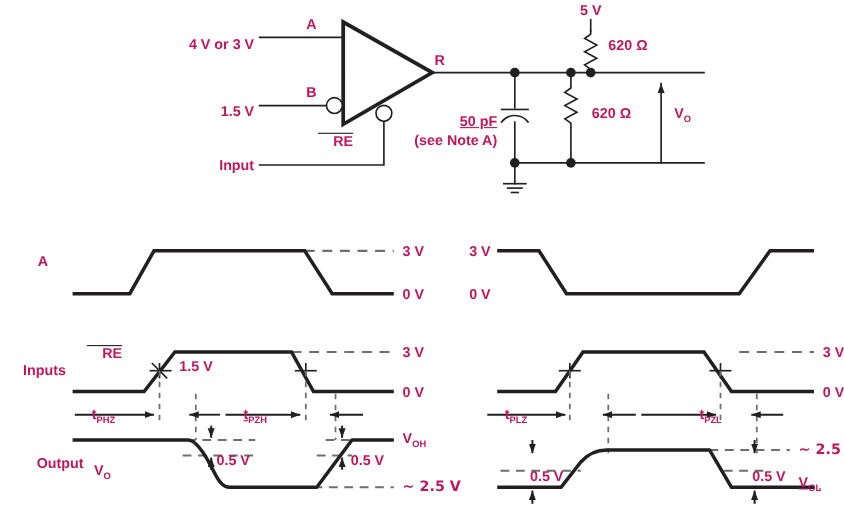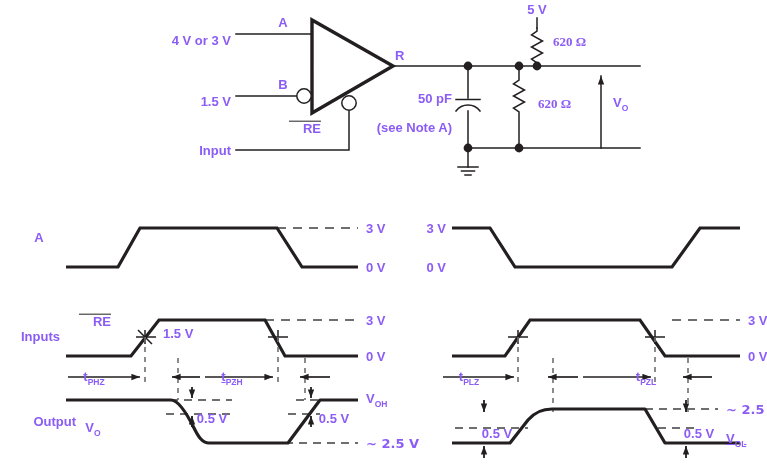--- a/index.html
+++ b/index.html
@@ -5,28 +5,28 @@
 <style>
   html,body{margin:0;padding:0;background:#ffffff;}
   body{
     width:767px;height:464px;position:relative;overflow:hidden;
     font-family:"Liberation Sans", sans-serif;
     color:#231f20;
   }
   #root{position:absolute;left:0;top:0;width:767px;height:464px;}
   svg.layer{position:absolute;left:0;top:0;width:767px;height:464px;overflow:visible;}
   .lbl{position:absolute;font-family:"Liberation Sans", sans-serif;font-weight:bold;
-       color:#8b5cf6;white-space:nowrap;line-height:1;}
+       color:#be185d;white-space:nowrap;line-height:1;}
   .s13{font-size:13px;}
   .sub{font-size:8.5px;vertical-align:sub;font-weight:bold;}
   .ovr{border-top:1.7px solid #231f20;padding-top:0px;display:inline-block;line-height:1.05;padding-left:14px;}
   .cen{transform:translate(-50%,-50%);}
   .rgt{transform:translate(-100%,-50%);}
   .lft{transform:translate(0,-50%);}
-  .omega{font-family:Liberation Serif, serif;font-weight:normal;}
+  .omega{font-family:Liberation Sans, sans-serif;font-weight:normal;}
   .tilde{font-family:"DejaVu Sans", sans-serif;font-weight:bold;}
 </style>
 </head>
 <body>
 
 <div id="root">
 
   <svg class="layer" viewBox="0 0 767 464">
     <defs>
       <marker id="arrHead" markerWidth="9" markerHeight="9" refX="8.6" refY="3.2" orient="auto" markerUnits="userSpaceOnUse">
@@ -223,21 +223,21 @@
   <div class="lbl s13 rgt" style="left:231px;top:101px;">1.5 V</div>
   <div class="lbl s13 cen" style="left:283px;top:84px;">B</div>
 
   <div class="lbl s13 rgt" style="left:231px;top:150px;text-align:right;">Input</div>
   <div class="lbl s13 cen" style="left:305px;top:128px;">
     <span class="ovr">RE</span>
   </div>
 
   <div class="lbl s13 lft" style="left:395px;top:55px;">R</div>
 
-  <div class="lbl s13 rgt" style="left:452px;top:98px;">50 pF</div>
+  <div class="lbl s13 rgt" style="left:452px;top:110px;text-decoration:underline;">50 pF</div>
   <div class="lbl s13 rgt" style="left:452px;top:127px;">(see Note A)</div>
 
   <div class="lbl s13 cen" style="left:537px;top:9px;">5 V</div>
   <div class="lbl s13 lft omega" style="left:553px;top:41px;font-weight:bold;">620 Ω</div>
   <div class="lbl s13 lft omega" style="left:538px;top:103px;font-weight:bold;">620 Ω</div>
 
   <div class="lbl s13 lft" style="left:613px;top:104px;">
     <span>V</span><span class="sub">O</span>
   </div>
 

